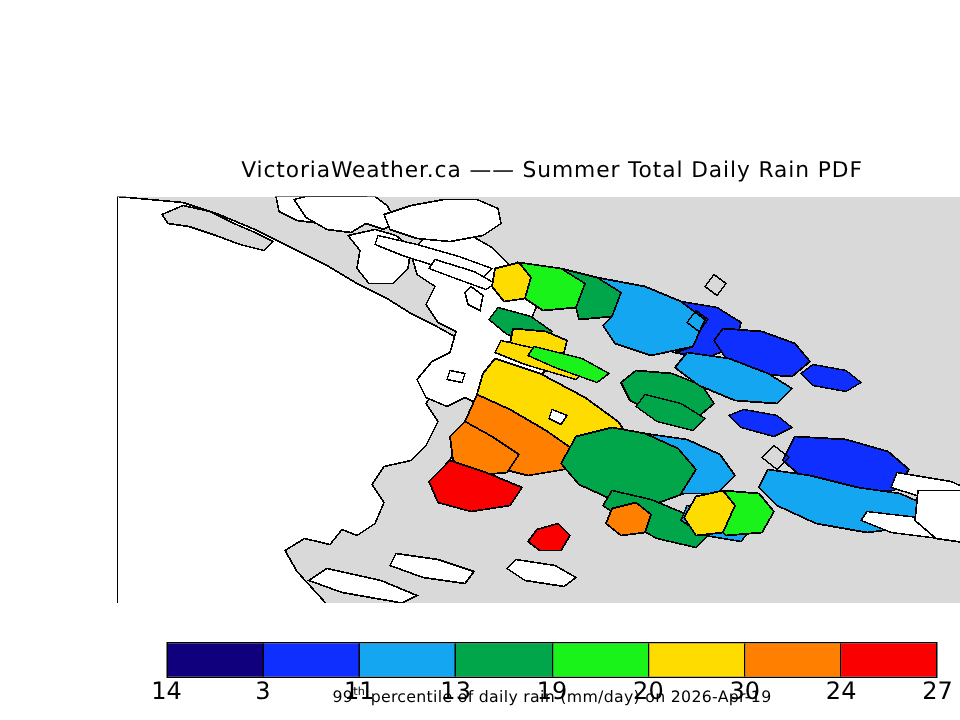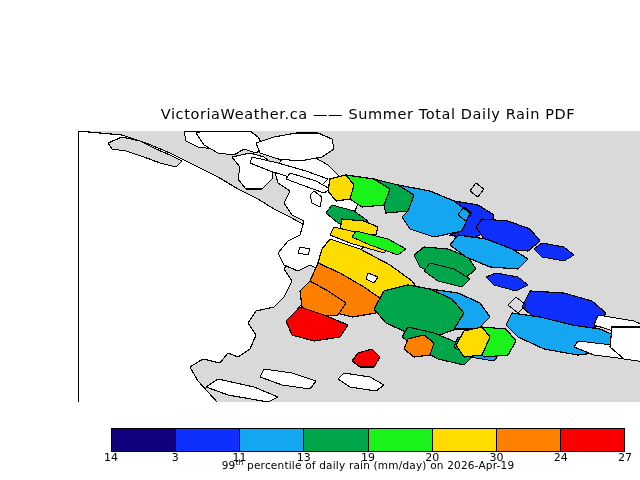--- a/index.html
+++ b/index.html
@@ -75,21 +75,21 @@
     position: absolute;
     left: 63px;
     top: 451px;
     width: 514px;
     height: 14px;
   }
   .cb-tick {
     position: absolute;
     top: 0;
     font-family: "DejaVu Sans", sans-serif;
-    font-size: 11px;
+    font-size: 16px;
     color: #000000;
     transform: translateX(-50%);
     white-space: nowrap;
   }
 
   #colorbar-caption {
     position: absolute;
     left: 0;
     top: 459px;
     width: 640px;

